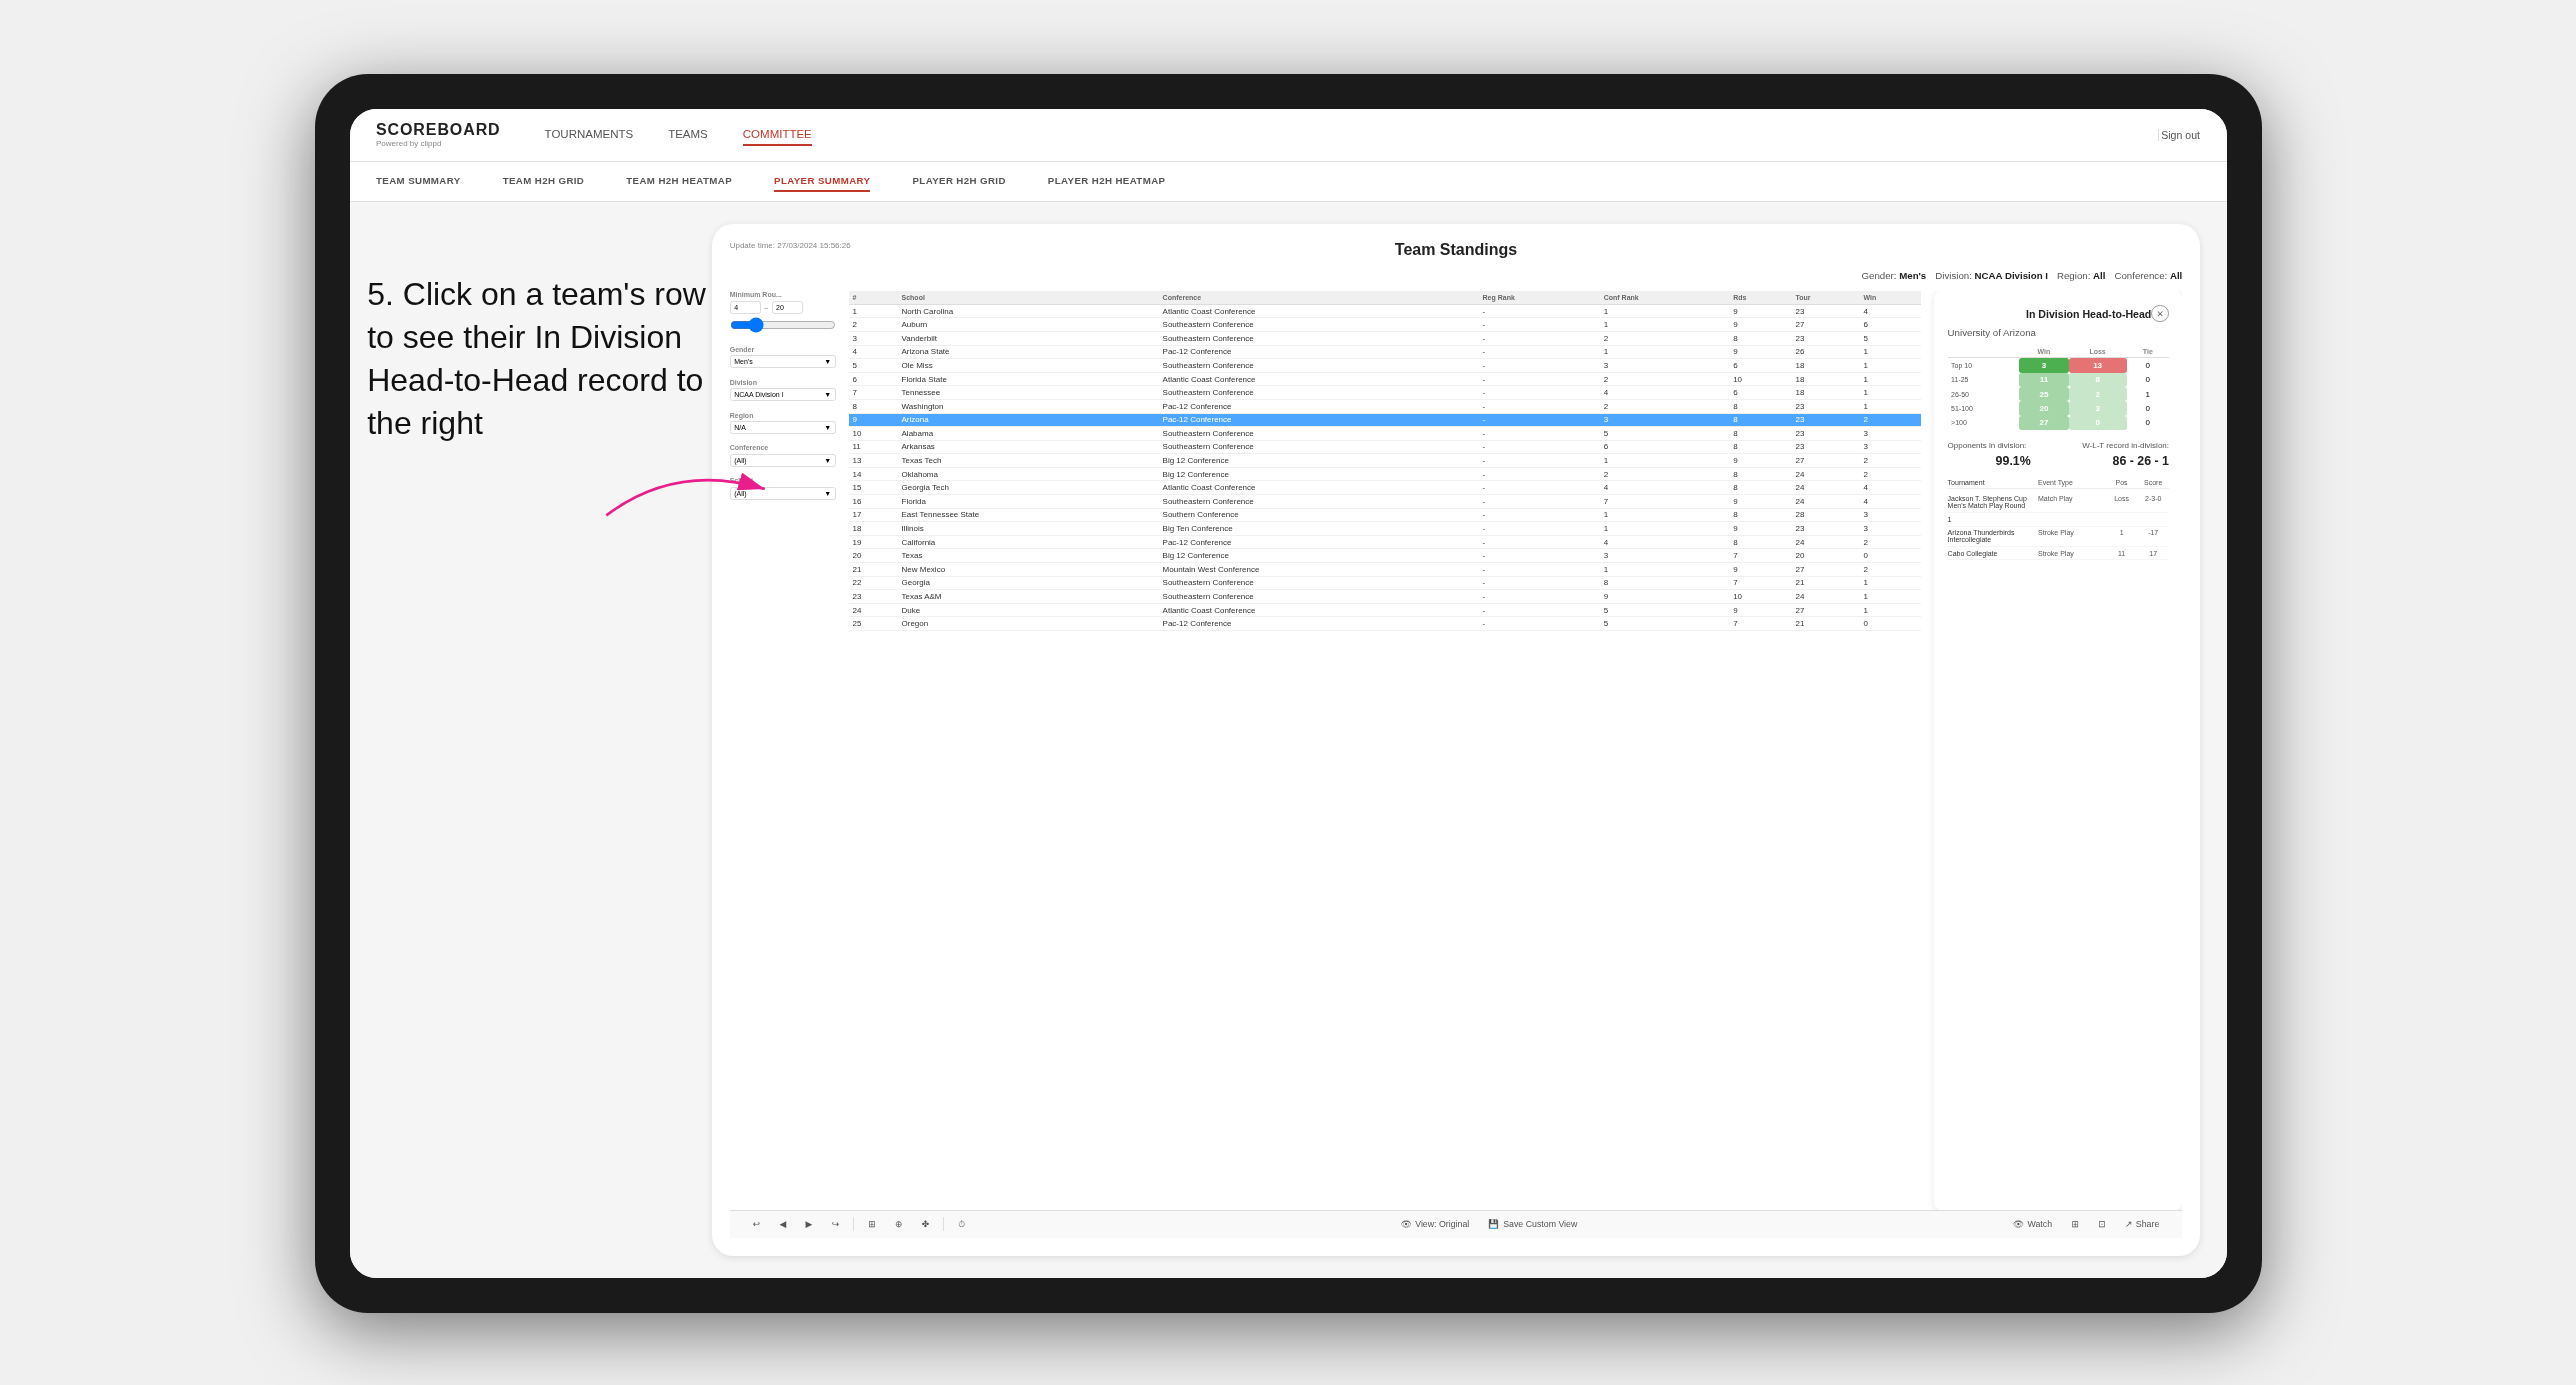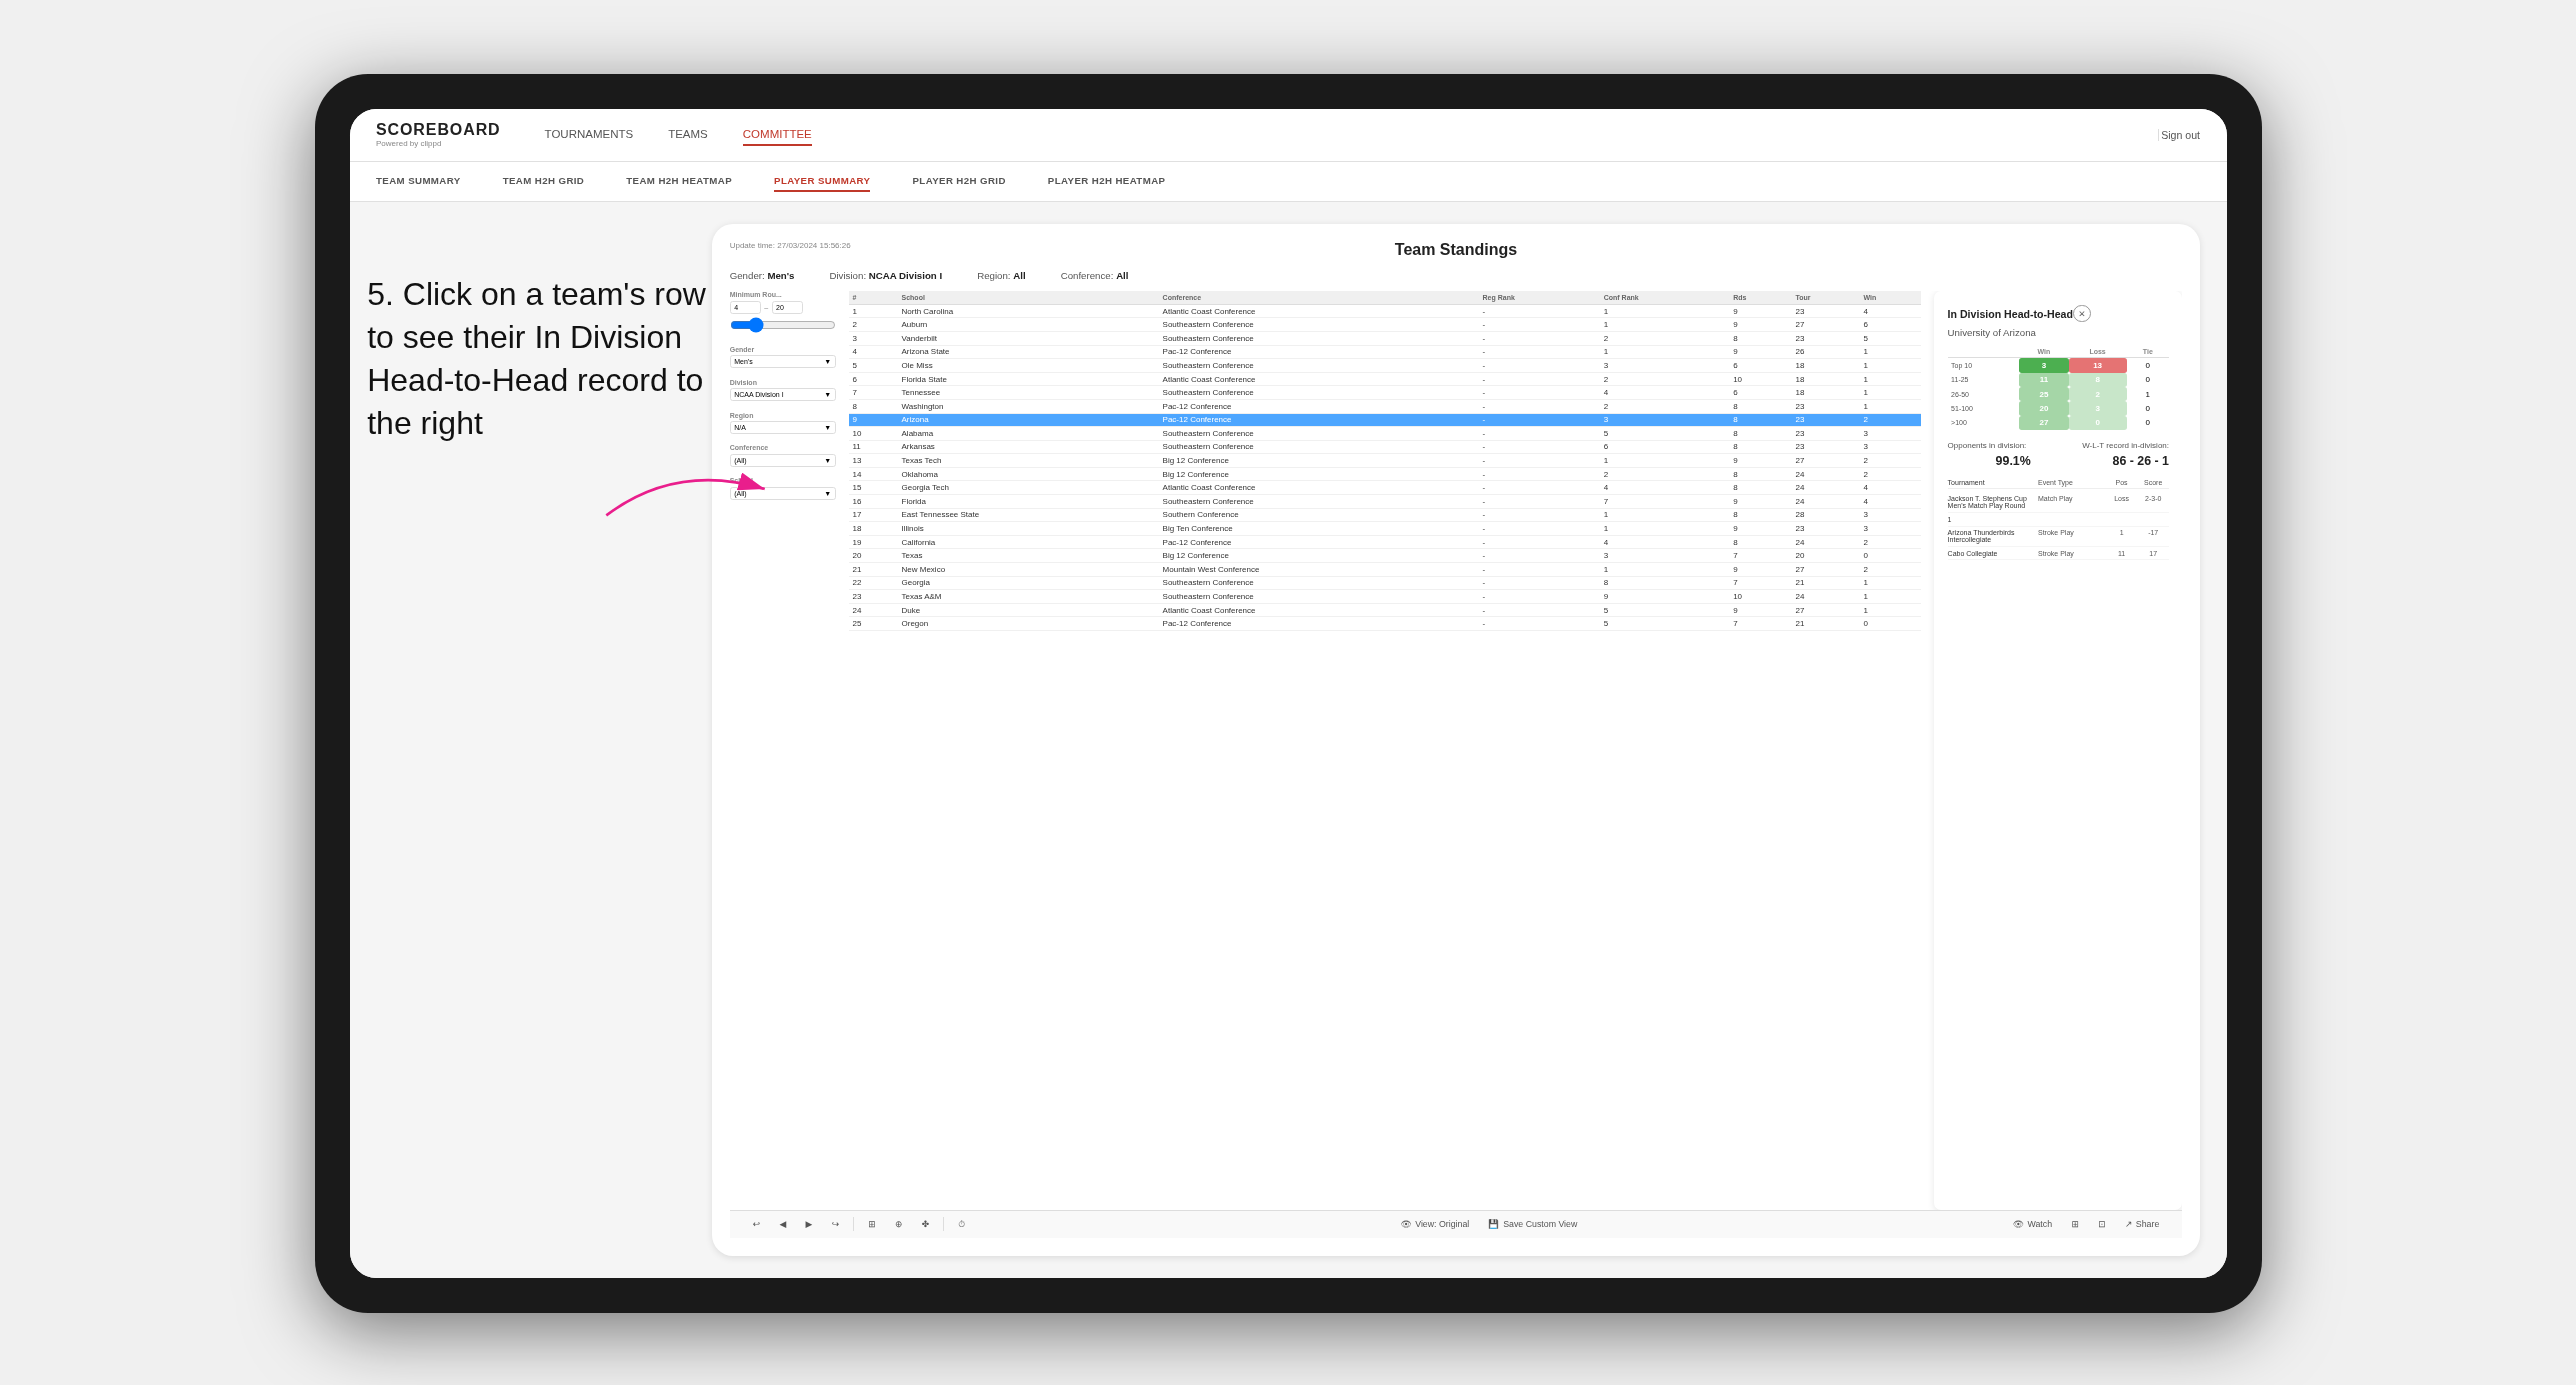--- a/index.html
+++ b/index.html
@@ -156,22 +156,22 @@
     .update-time {
       font-size: 8px;
       color: #888;
       position: absolute;
       left: 17.7px;
       top: 17.7px;
     }
 
     .panel-filters {
       display: flex;
-      gap: 35px;
-      justify-content: flex-start;
+      gap: 9px;
+      justify-content: flex-end;
       margin-bottom: 10.6px;
       font-size: 9.7px;
       color: #555;
     }
 
     .filter-item span {
       font-weight: bold;
       color: #222;
     }
 
@@ -257,21 +257,21 @@
       flex-shrink: 0;
       background: #fff;
       border-radius: 7px;
       box-shadow: 0 1.8px 7px rgba(0,0,0,0.1);
       padding: 13.3px;
     }
 
     .h2h-header {
       display: flex;
       align-items: center;
-      justify-content: flex-start;
+      justify-content: flex-end;
       margin-bottom: 4.4px;
     }
 
     .h2h-title {
       font-size: 10.6px;
       font-weight: bold;
       color: #222;
     }
 
     .h2h-close {

